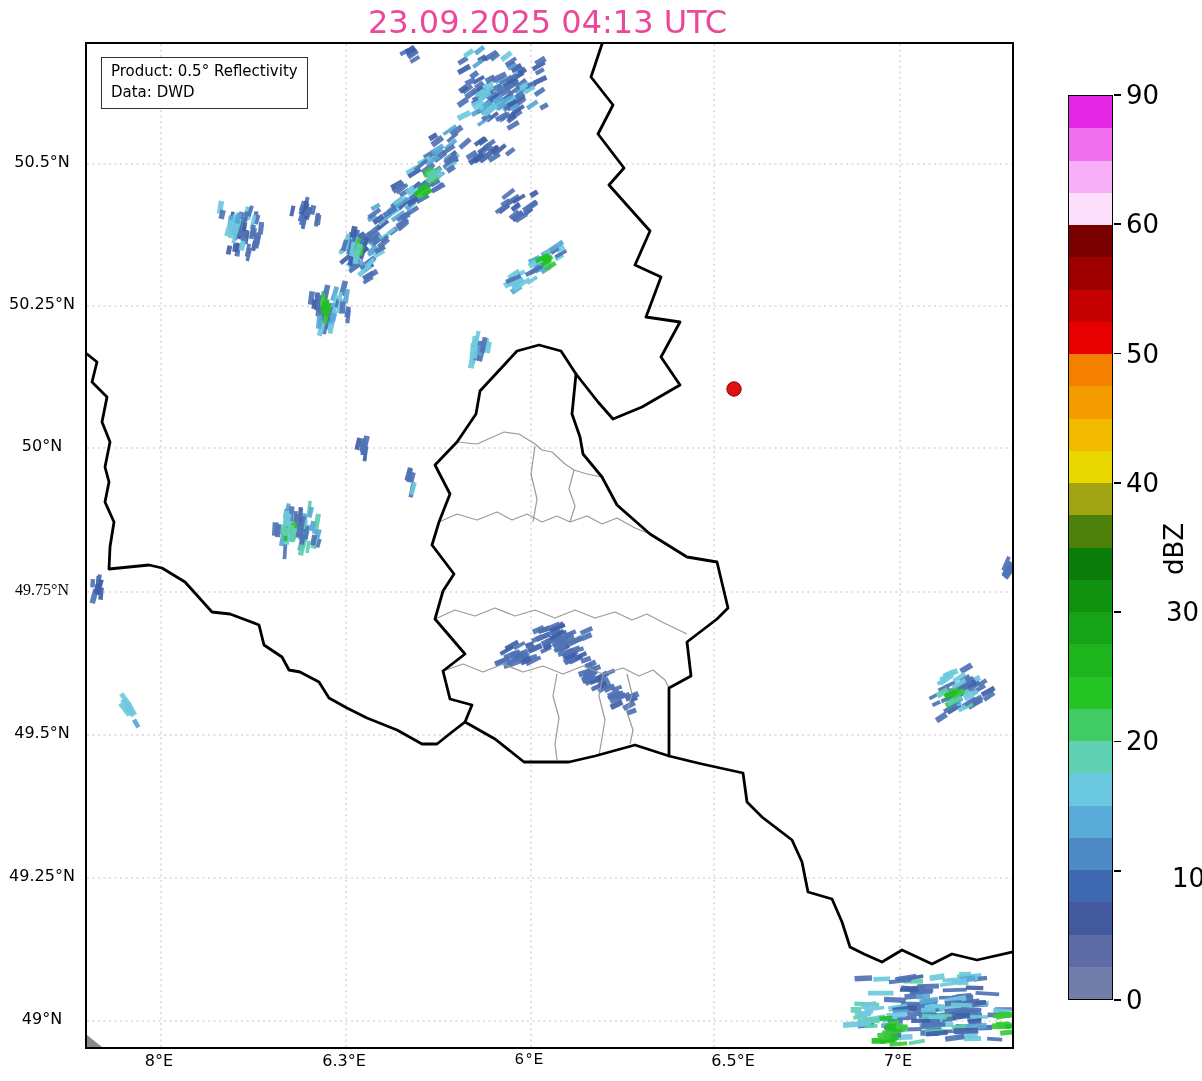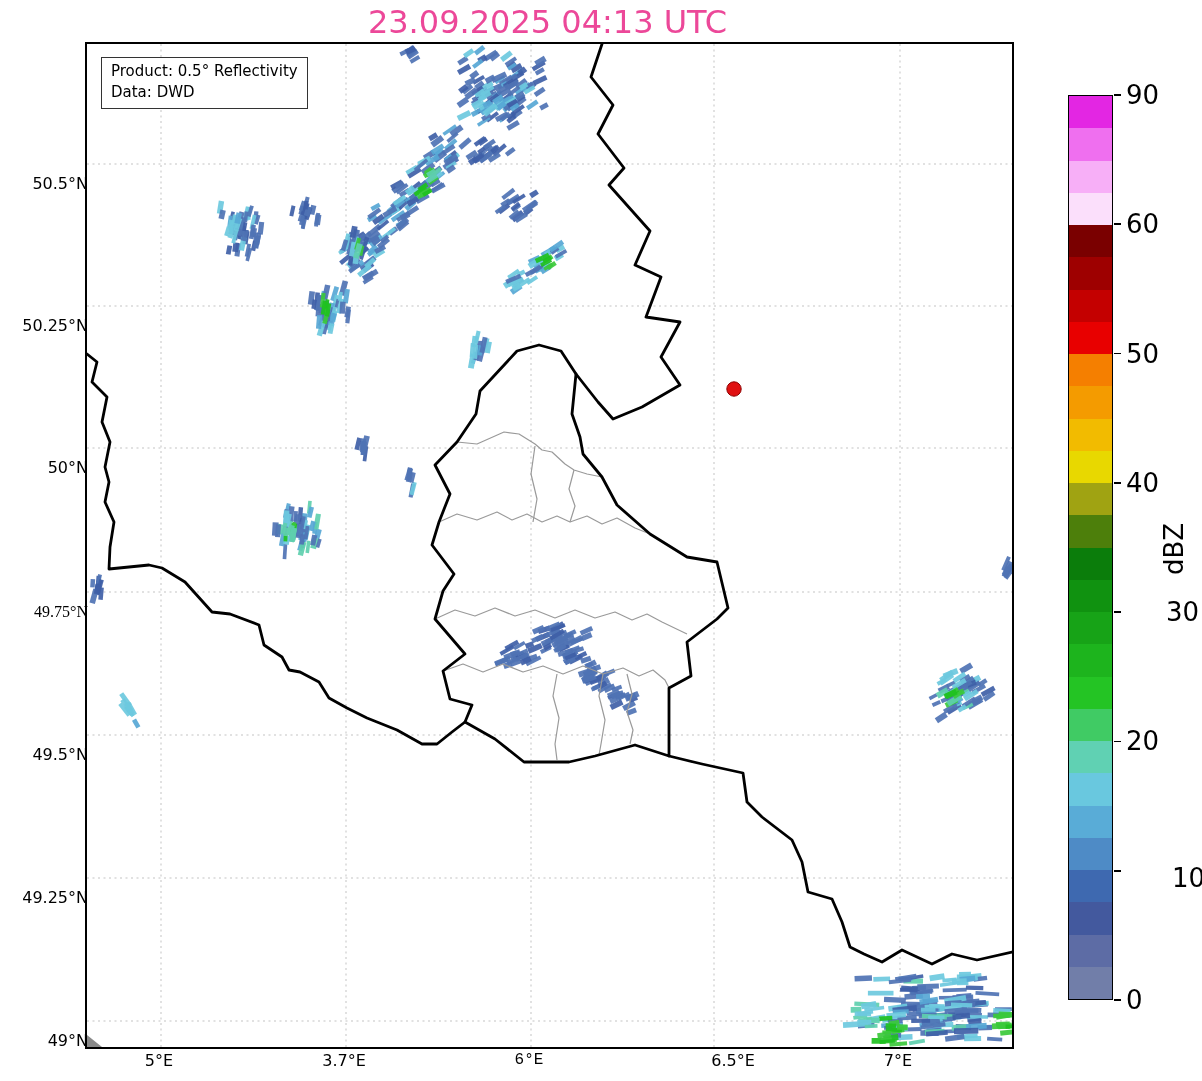--- a/index.html
+++ b/index.html
@@ -20,22 +20,22 @@
   #product-box{
     position:absolute;left:14px;top:13px;z-index:5;
     background:#fff;border:1.5px solid #333;
     padding:3px 9px 5px 9px;font-size:15px;line-height:1.4;white-space:nowrap;
   }
   .xtick{
     position:absolute;top:1051px;width:90px;text-align:center;
     font-size:16px;color:#000;
   }
   .ytick{
-    position:absolute;left:12px;width:76px;text-align:right;
-    font-size:16px;color:#000;height:22px;line-height:22px;margin-top:22px;
+    position:absolute;left:4px;width:76px;text-align:center;
+    font-size:16px;color:#000;height:22px;line-height:22px;
   }
   #colorbar{
     position:absolute;left:1068px;top:95px;width:45px;height:905px;
     border:1.2px solid #000;display:flex;flex-direction:column;box-sizing:border-box;
   }
   #colorbar .seg{flex:1;}
   .cb-tick{
     position:absolute;width:7px;height:1.6px;background:#000;left:1114px;
   }
   .cb-ticklabel{
@@ -1060,22 +1060,22 @@
     <div class="seg" style="background: rgb(105, 200, 223);"></div>
     <div class="seg" style="background: rgb(89, 172, 215);"></div>
     <div class="seg" style="background: rgb(78, 139, 198);"></div>
     <div class="seg" style="background: rgb(62, 105, 176);"></div>
     <div class="seg" style="background: rgb(67, 89, 158);"></div>
     <div class="seg" style="background: rgb(93, 108, 165);"></div>
     <div class="seg" style="background: rgb(113, 126, 169);"></div>
   </div>
 <div id="cb-unit">dBZ</div>
 
-<div class="xtick" style="left: 114px;">5°E</div>
-<div class="xtick" style="left: 299px;">3.7°E</div>
+<div class="xtick" style="left: 114px;">8°E</div>
+<div class="xtick" style="left: 299px;">6.3°E</div>
 <div class="xtick" style="left: 484px; font-family: Liberation Mono, monospace;">6°E</div>
 <div class="xtick" style="left: 688px;">6.5°E</div>
 <div class="xtick" style="left: 853px;">7°E</div>
 <div class="ytick" style="top: 151px;">50.5°N</div>
 <div class="ytick" style="top: 293px;">50.25°N</div>
 <div class="ytick" style="top: 435px;">50°N</div>
 <div class="ytick" style="top: 579px; font-family: Liberation Serif, serif;">49.75°N</div>
 <div class="ytick" style="top: 722px;">49.5°N</div>
 <div class="ytick" style="top: 865px;">49.25°N</div>
 <div class="ytick" style="top: 1008px;">49°N</div>

